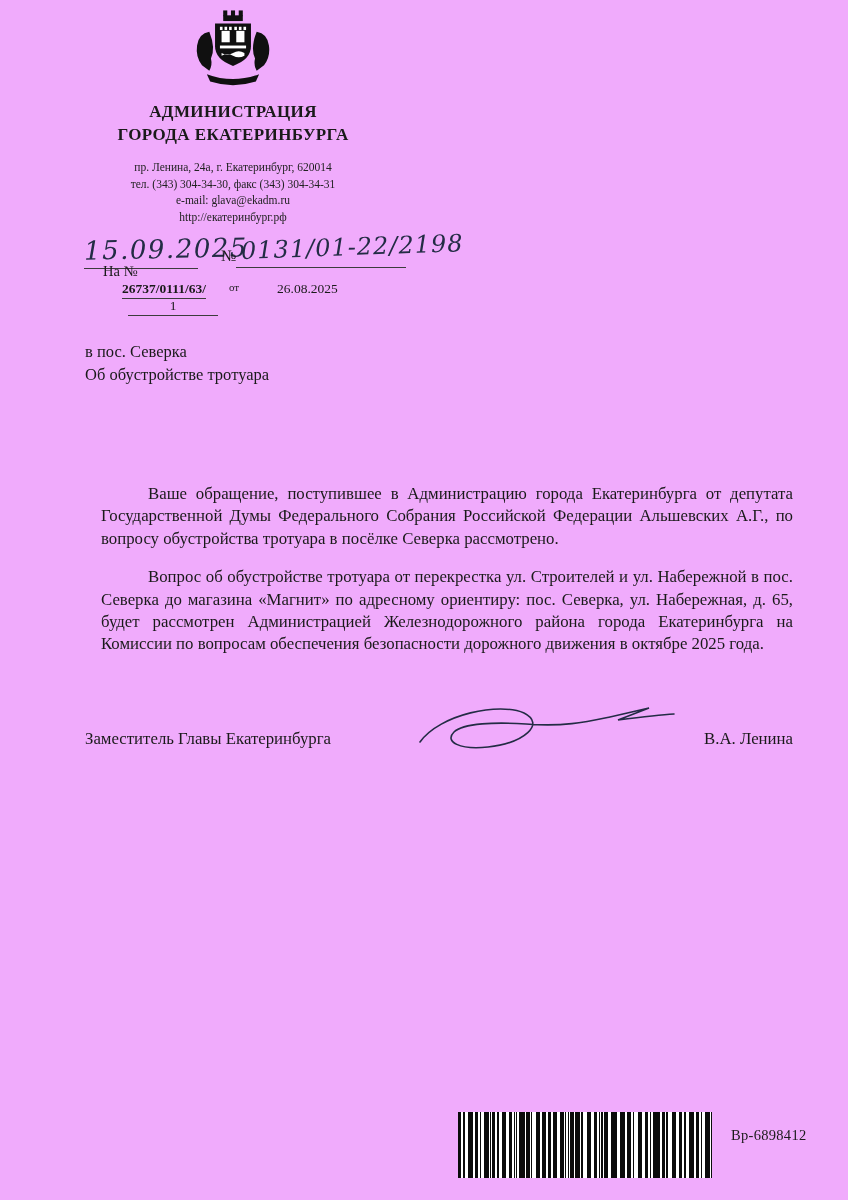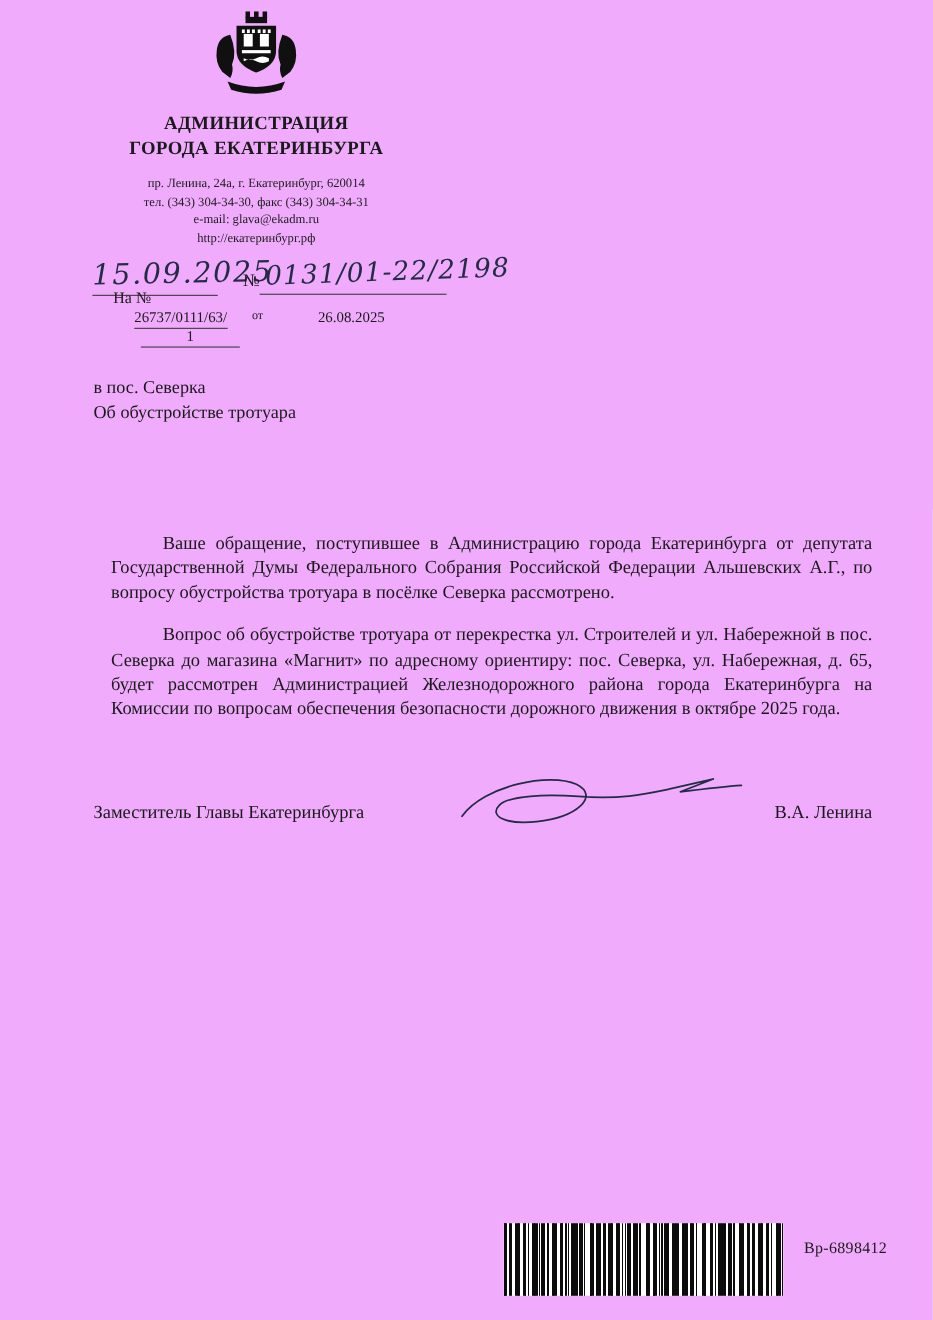--- a/index.html
+++ b/index.html
@@ -62,23 +62,23 @@
     left: 241px; top: 233px;
     font-size: 24px;
     letter-spacing: 1px;
     transform: rotate(-2deg);
   }
   .form-line { position: absolute; height: 0; border-bottom: 1.3px solid #3c3c3c; }
   .line-date { left: 84px; top: 268px; width: 114px; }
   .line-number { left: 236px; top: 267px; width: 170px; }
 
   .inc-label { position: absolute; left: 85px;  top: 263px; font-size: 14.5px; margin-left: 18px; }
-  .inc-num   { position: absolute; left: 122px; top: 281px; font-size: 13.5px; border-bottom: 1.2px solid #3c3c3c; padding-bottom: 1px; }
+  .inc-num   { position: absolute; left: 122px; top: 281px; font-size: 13.5px; border-bottom: 1.2px solid #3c3c3c; padding-bottom: 1px; font-weight: bold; }
   .inc-ot    { position: absolute; left: 229px; top: 281px; font-size: 11px; }
-  .inc-date  { position: absolute; left: 277px; top: 281px; font-size: 13.5px; margin-left: 12px; }
+  .inc-date  { position: absolute; left: 277px; top: 281px; font-size: 13.5px; }
   .inc-one   { position: absolute; left: 128px; top: 298px; width: 90px; text-align: center; font-size: 13.5px; border-bottom: 1.2px solid #3c3c3c; padding-bottom: 1px; }
 
   
   .subject {
     position: absolute;
     left: 85px; top: 340px;
     font-size: 16.5px;
     line-height: 23px;
   }
 

